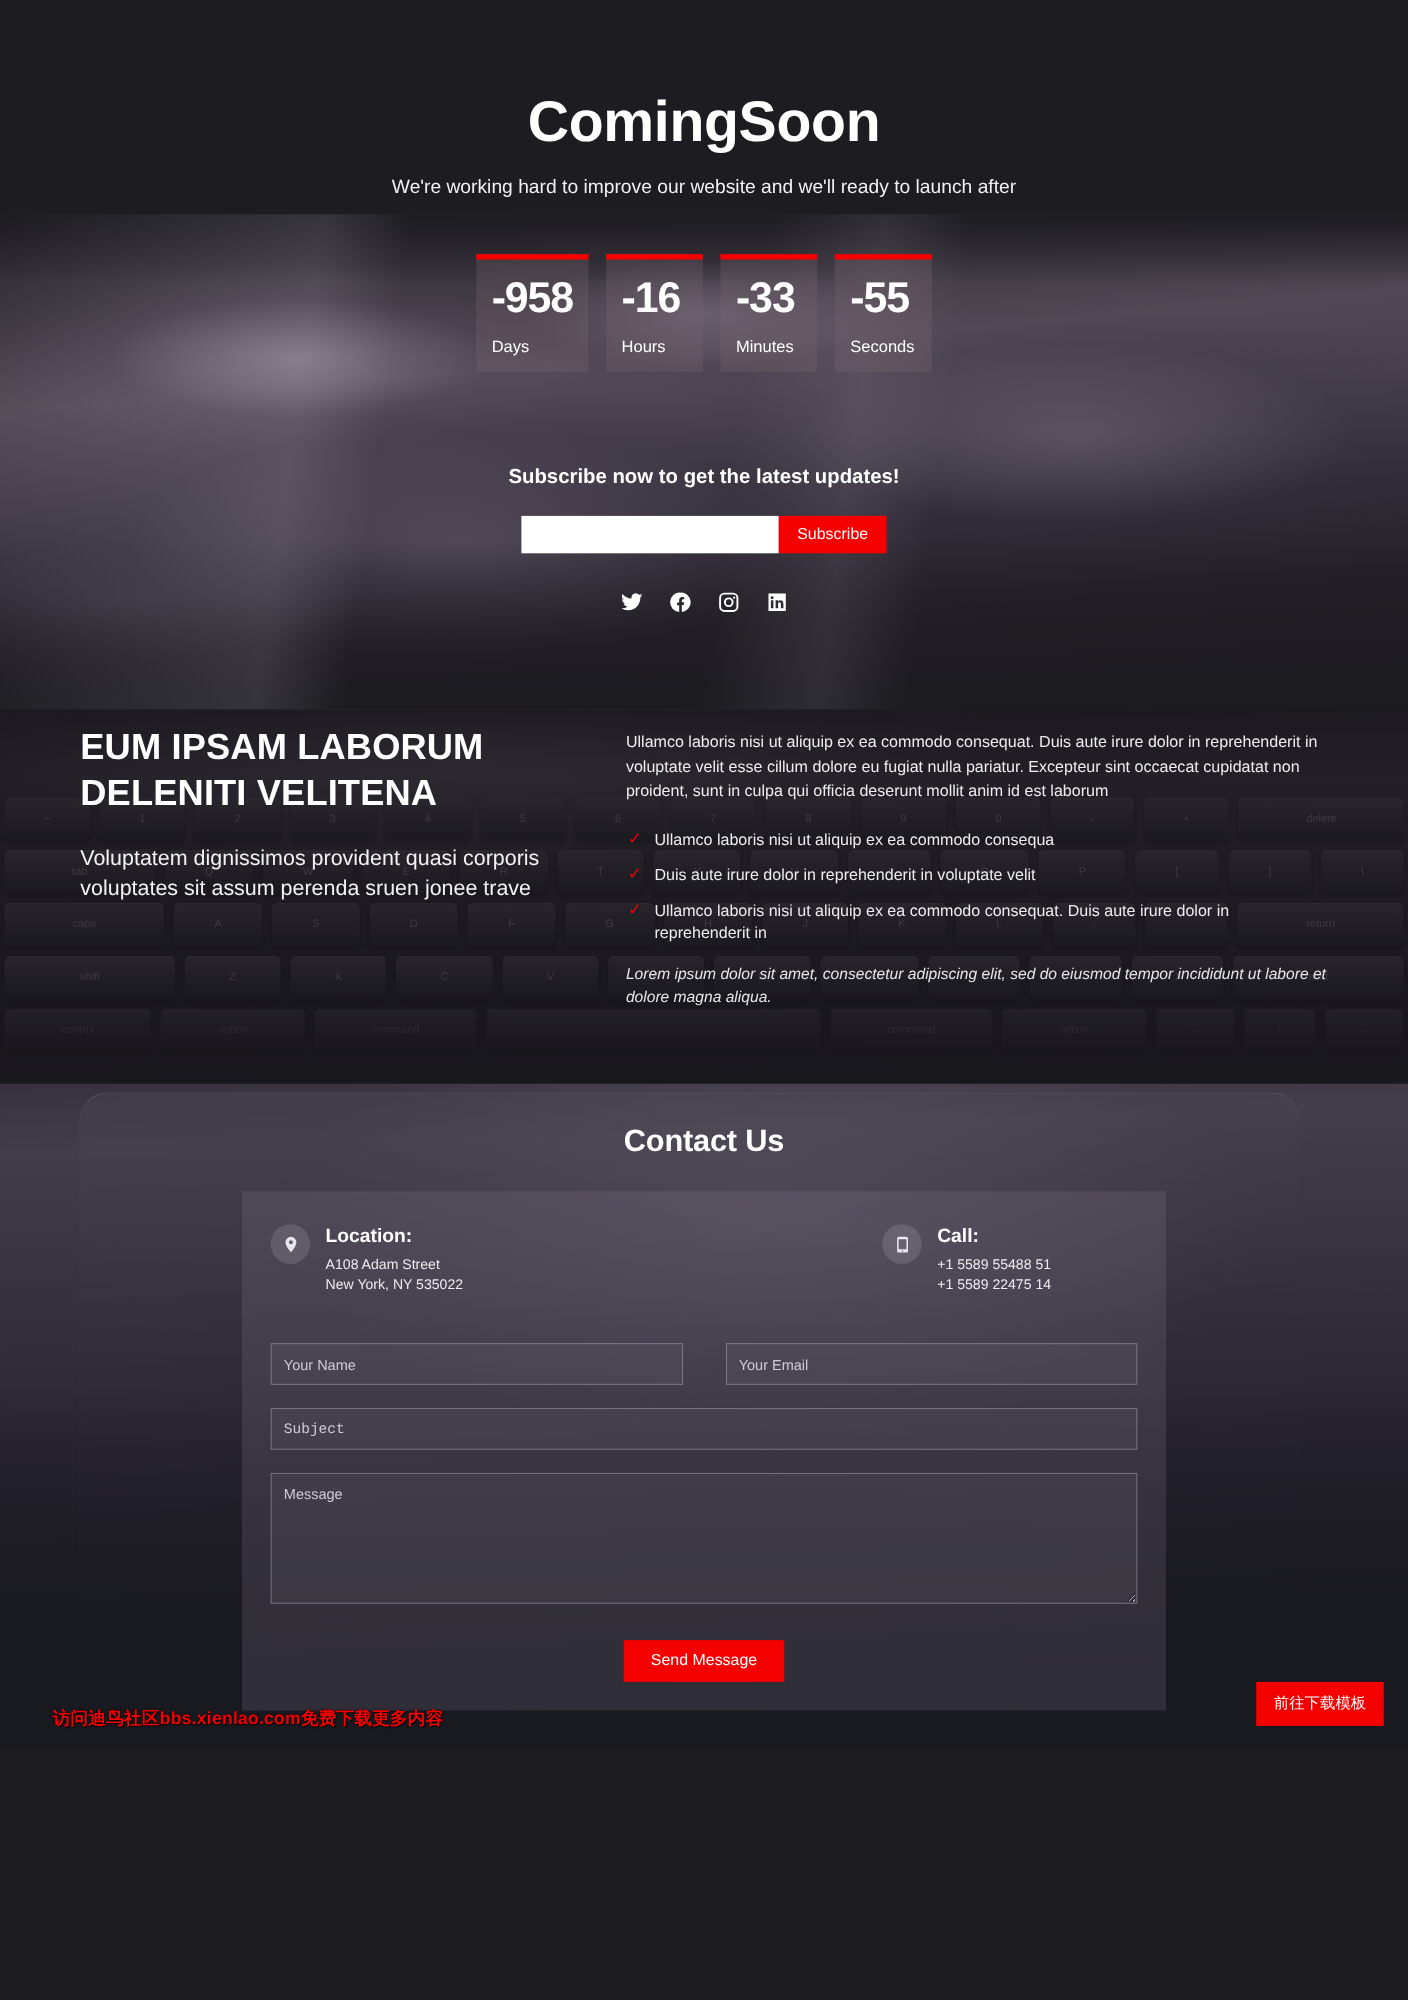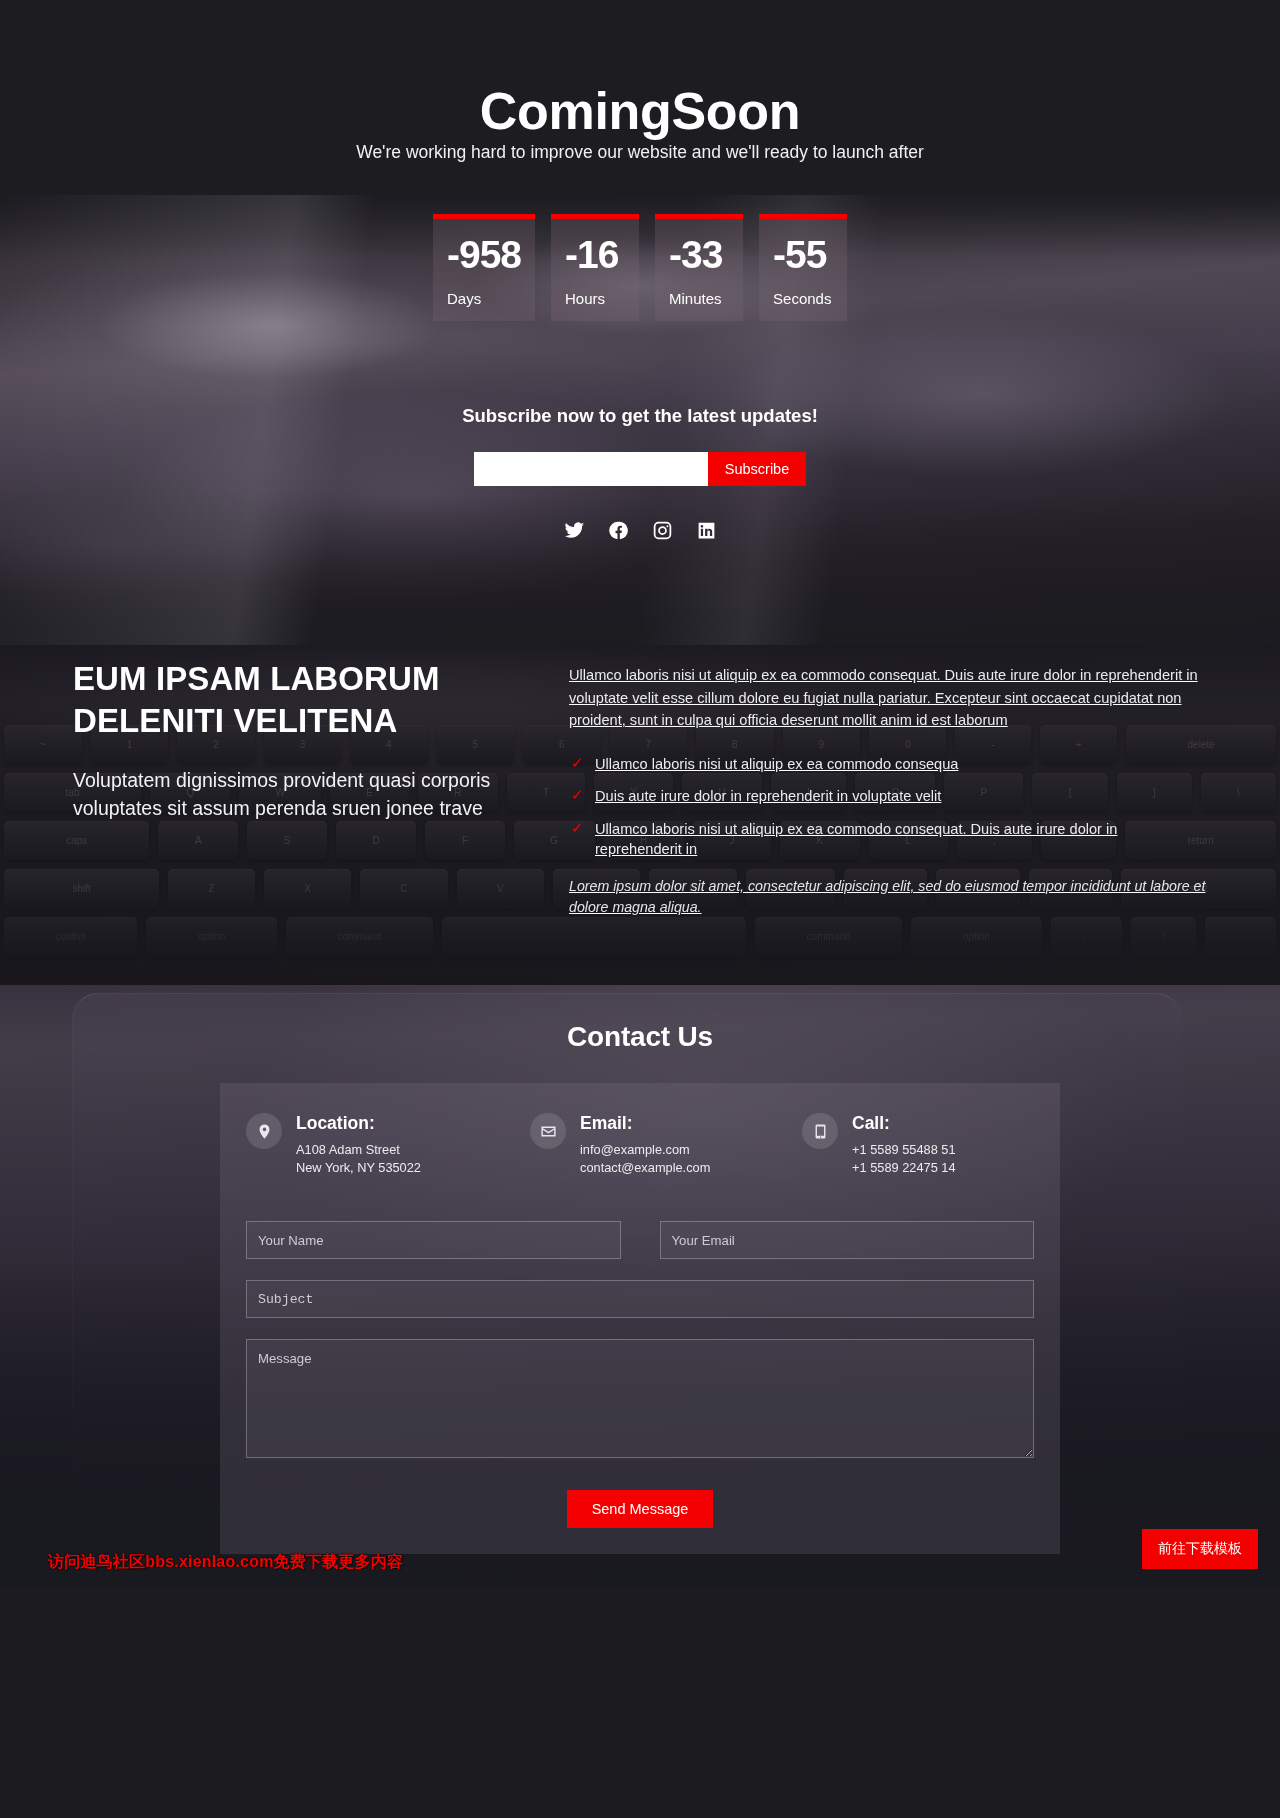--- a/index.html
+++ b/index.html
@@ -46,20 +46,21 @@
     text-align: center;
     padding-top: 82px;
   }
   .hero-title {
     font-size: 52px;
     font-weight: 700;
     letter-spacing: -0.3px;
     line-height: 1.15;
   }
   .hero-sub {
+    margin-top: 17px;
     font-size: 17.5px;
     font-weight: 400;
     color: #f1f1f2;
     text-align: center;
   }
 
   
   .countdown {
     margin-top: 51px;
     display: flex;
@@ -197,21 +198,21 @@
     letter-spacing: 0.1px;
     color: #ffffff;
   }
   .about-p {
     margin-top: 26px;
     font-size: 19.5px;
     line-height: 1.42;
     font-weight: 400;
     color: #f2f2f3;
   }
-  .about-right { flex: 1 1 auto; padding-top: 6px; text-decoration: underline; }
+  .about-right { flex: 1 1 auto; padding-top: 6px; }
   .about-lead {
     font-size: 14.6px;
     line-height: 1.55;
     color: #ececee;
   }
   .check-list { list-style: none; margin-top: 22px; }
   .check-list li {
     position: relative;
     padding-left: 26px;
     margin-bottom: 12px;
@@ -554,32 +555,20 @@
                   <path d="M12 2a7 7 0 0 0-7 7c0 5 7 13 7 13s7-8 7-13a7 7 0 0 0-7-7zm0 9.5A2.5 2.5 0 1 1 12 6.5a2.5 2.5 0 0 1 0 5z"></path>
                 </svg>
             </div>
             <div>
               <div class="info-head">Location:</div>
               <div class="info-line">A108 Adam Street</div>
               <div class="info-line">New York, NY 535022</div>
             </div>
           </div>
 
-          <div class="info-col c2">
-            <div class="info-icon">
-              <svg viewBox="0 0 24 24">
-                  <path d="M2 5h20v14H2V5zm2 2v.3l8 5 8-5V7H4zm16 2.7-7.5 4.7a1 1 0 0 1-1 0L4 9.7V17h16V9.7z"></path>
-                </svg>
-            </div>
-            <div>
-              <div class="info-head">Email:</div>
-              <div class="info-line">info@example.com</div>
-              <div class="info-line">contact@example.com</div>
-            </div>
-          </div>
 
           <div class="info-col c3">
             <div class="info-icon">
               <svg viewBox="0 0 24 24">
                   <path d="M7 2h10a2 2 0 0 1 2 2v16a2 2 0 0 1-2 2H7a2 2 0 0 1-2-2V4a2 2 0 0 1 2-2zm0 3v13h10V5H7zm5 14.2a.9.9 0 1 0 0 1.8.9.9 0 0 0 0-1.8z"></path>
                 </svg>
             </div>
             <div>
               <div class="info-head">Call:</div>
               <div class="info-line">+1 5589 55488 51</div>

